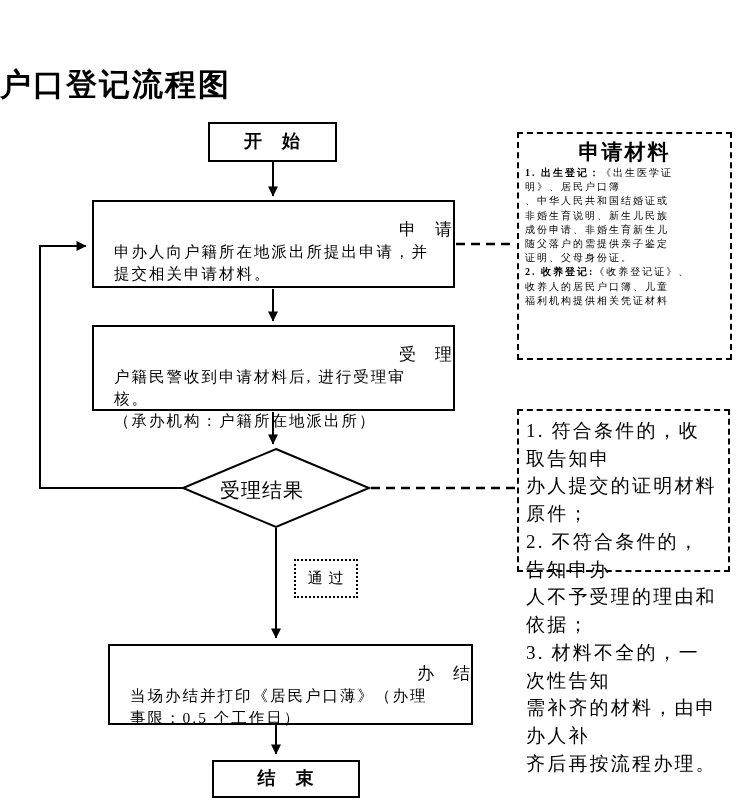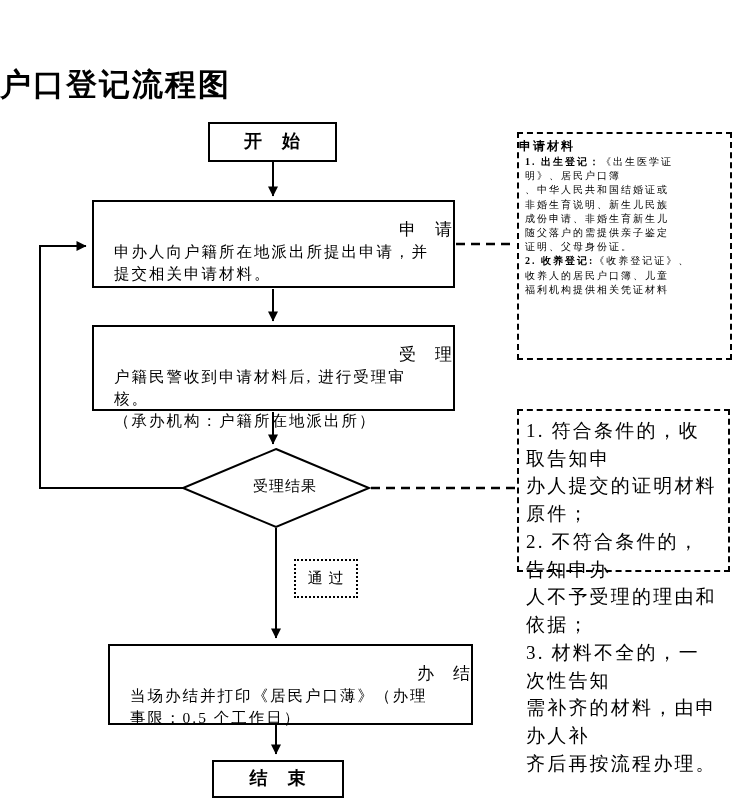--- a/index.html
+++ b/index.html
@@ -31,52 +31,52 @@
   .node-title {
     text-align: right; font-weight: normal; font-size: 17px;
     letter-spacing: 1px; margin-top: 16px;
   }
   .node-body {
     font-size: 15.5px; letter-spacing: 2px; line-height: 1.42;
     padding: 0 20px; white-space: pre-line; text-align: left;
   }
 
   .decision-label {
-    position: absolute; left: 215px; top: 477px; width: 140px;
-    text-align: center; font-size: 15px; letter-spacing: 1px;
+    position: absolute; left: 192px; top: 477px; width: 140px;
+    text-align: center; font-size: 20px; letter-spacing: 1px;
   }
 
   .pass-box {
     position: absolute; left: 294px; top: 559px; width: 64px; height: 39px;
     border: 2px dotted #000; box-sizing: border-box; background: #fff;
     text-align: center; font-size: 15px; line-height: 34px; letter-spacing: 1px;
   }
 
   .dashed-note {
     position: absolute; box-sizing: border-box; background: #fff;
     border: 2.5px dashed #000;
   }
   .note-title {
-    text-align: left; font-weight: bold; font-size: 12px;
+    text-align: center; font-weight: bold; font-size: 21px;
     letter-spacing: 2px; margin: 2px 0 0 0;
   }
   .note-body {
     font-size: 10px; letter-spacing: 2px; line-height: 1.42;
     padding: 0 6px; white-space: pre-line; text-align: left;
   }
   .note-body .bold { font-weight: bold; }
   #materials-note { left: 517px; top: 132px; width: 215px; height: 228px; padding: 2px 0; }
   #result-note    { left: 517px; top: 409px; width: 213px; height: 163px; padding: 6px 0; }
   #result-note .note-body { font-size: 19px; letter-spacing: 2.2px; line-height: 1.46; padding: 0 7px; }
 
   #start-node    { left: 208px; top: 122px; width: 129px; height: 40px; line-height: 35px; }
   #apply-node    { left: 92px;  top: 200px; width: 363px; height: 88px; }
   #accept-node   { left: 92px;  top: 325px; width: 363px; height: 86px; }
   #complete-node { left: 108px; top: 644px; width: 365px; height: 81px; }
-  #end-node      { left: 212px; top: 760px; width: 132px; height: 38px; line-height: 33px; }
+  #end-node      { left: 212px; top: 760px; width: 148px; height: 38px; line-height: 33px; }
 </style>
 </head>
 <body>
 
 <div id="canvas">
 
   <svg id="connectors" viewBox="0 0 755 811" xmlns="http://www.w3.org/2000/svg">
     <defs>
       <marker id="arrow" viewBox="0 0 10 10" refX="9.5" refY="5" markerWidth="6.5" markerHeight="5" orient="auto">
         <path d="M0,0 L10,5 L0,10 Z" fill="#000"></path>

